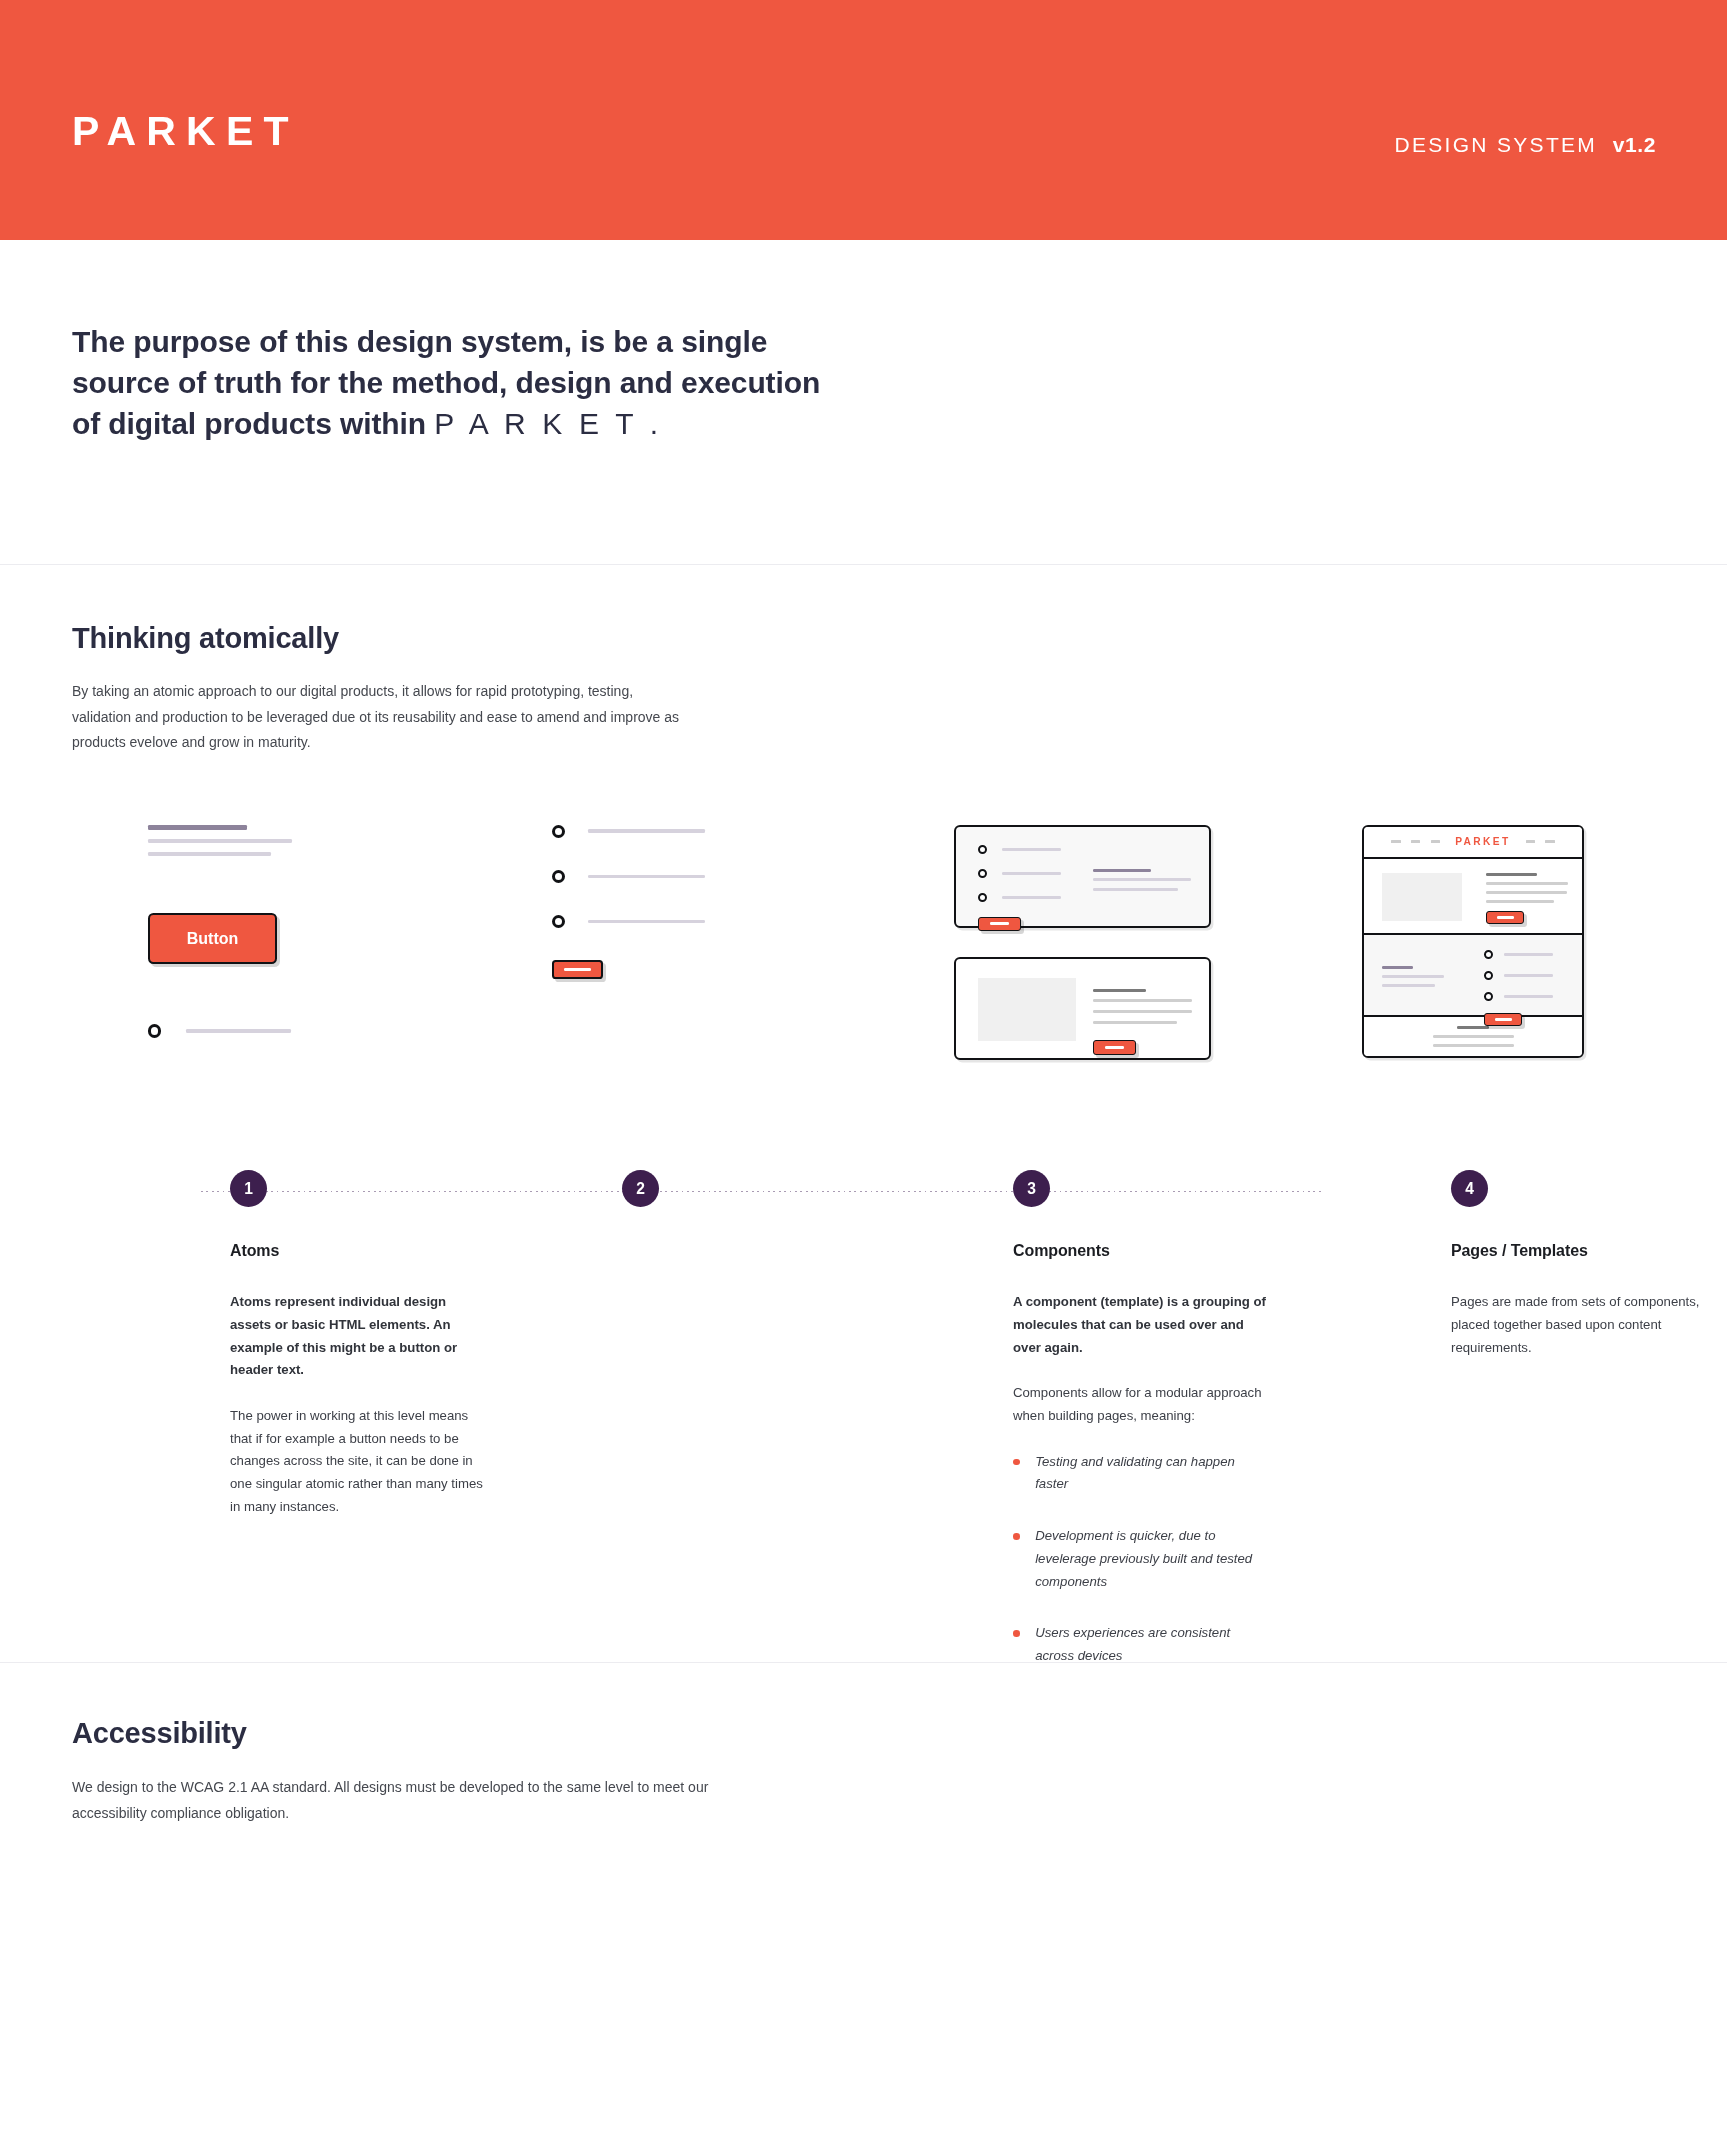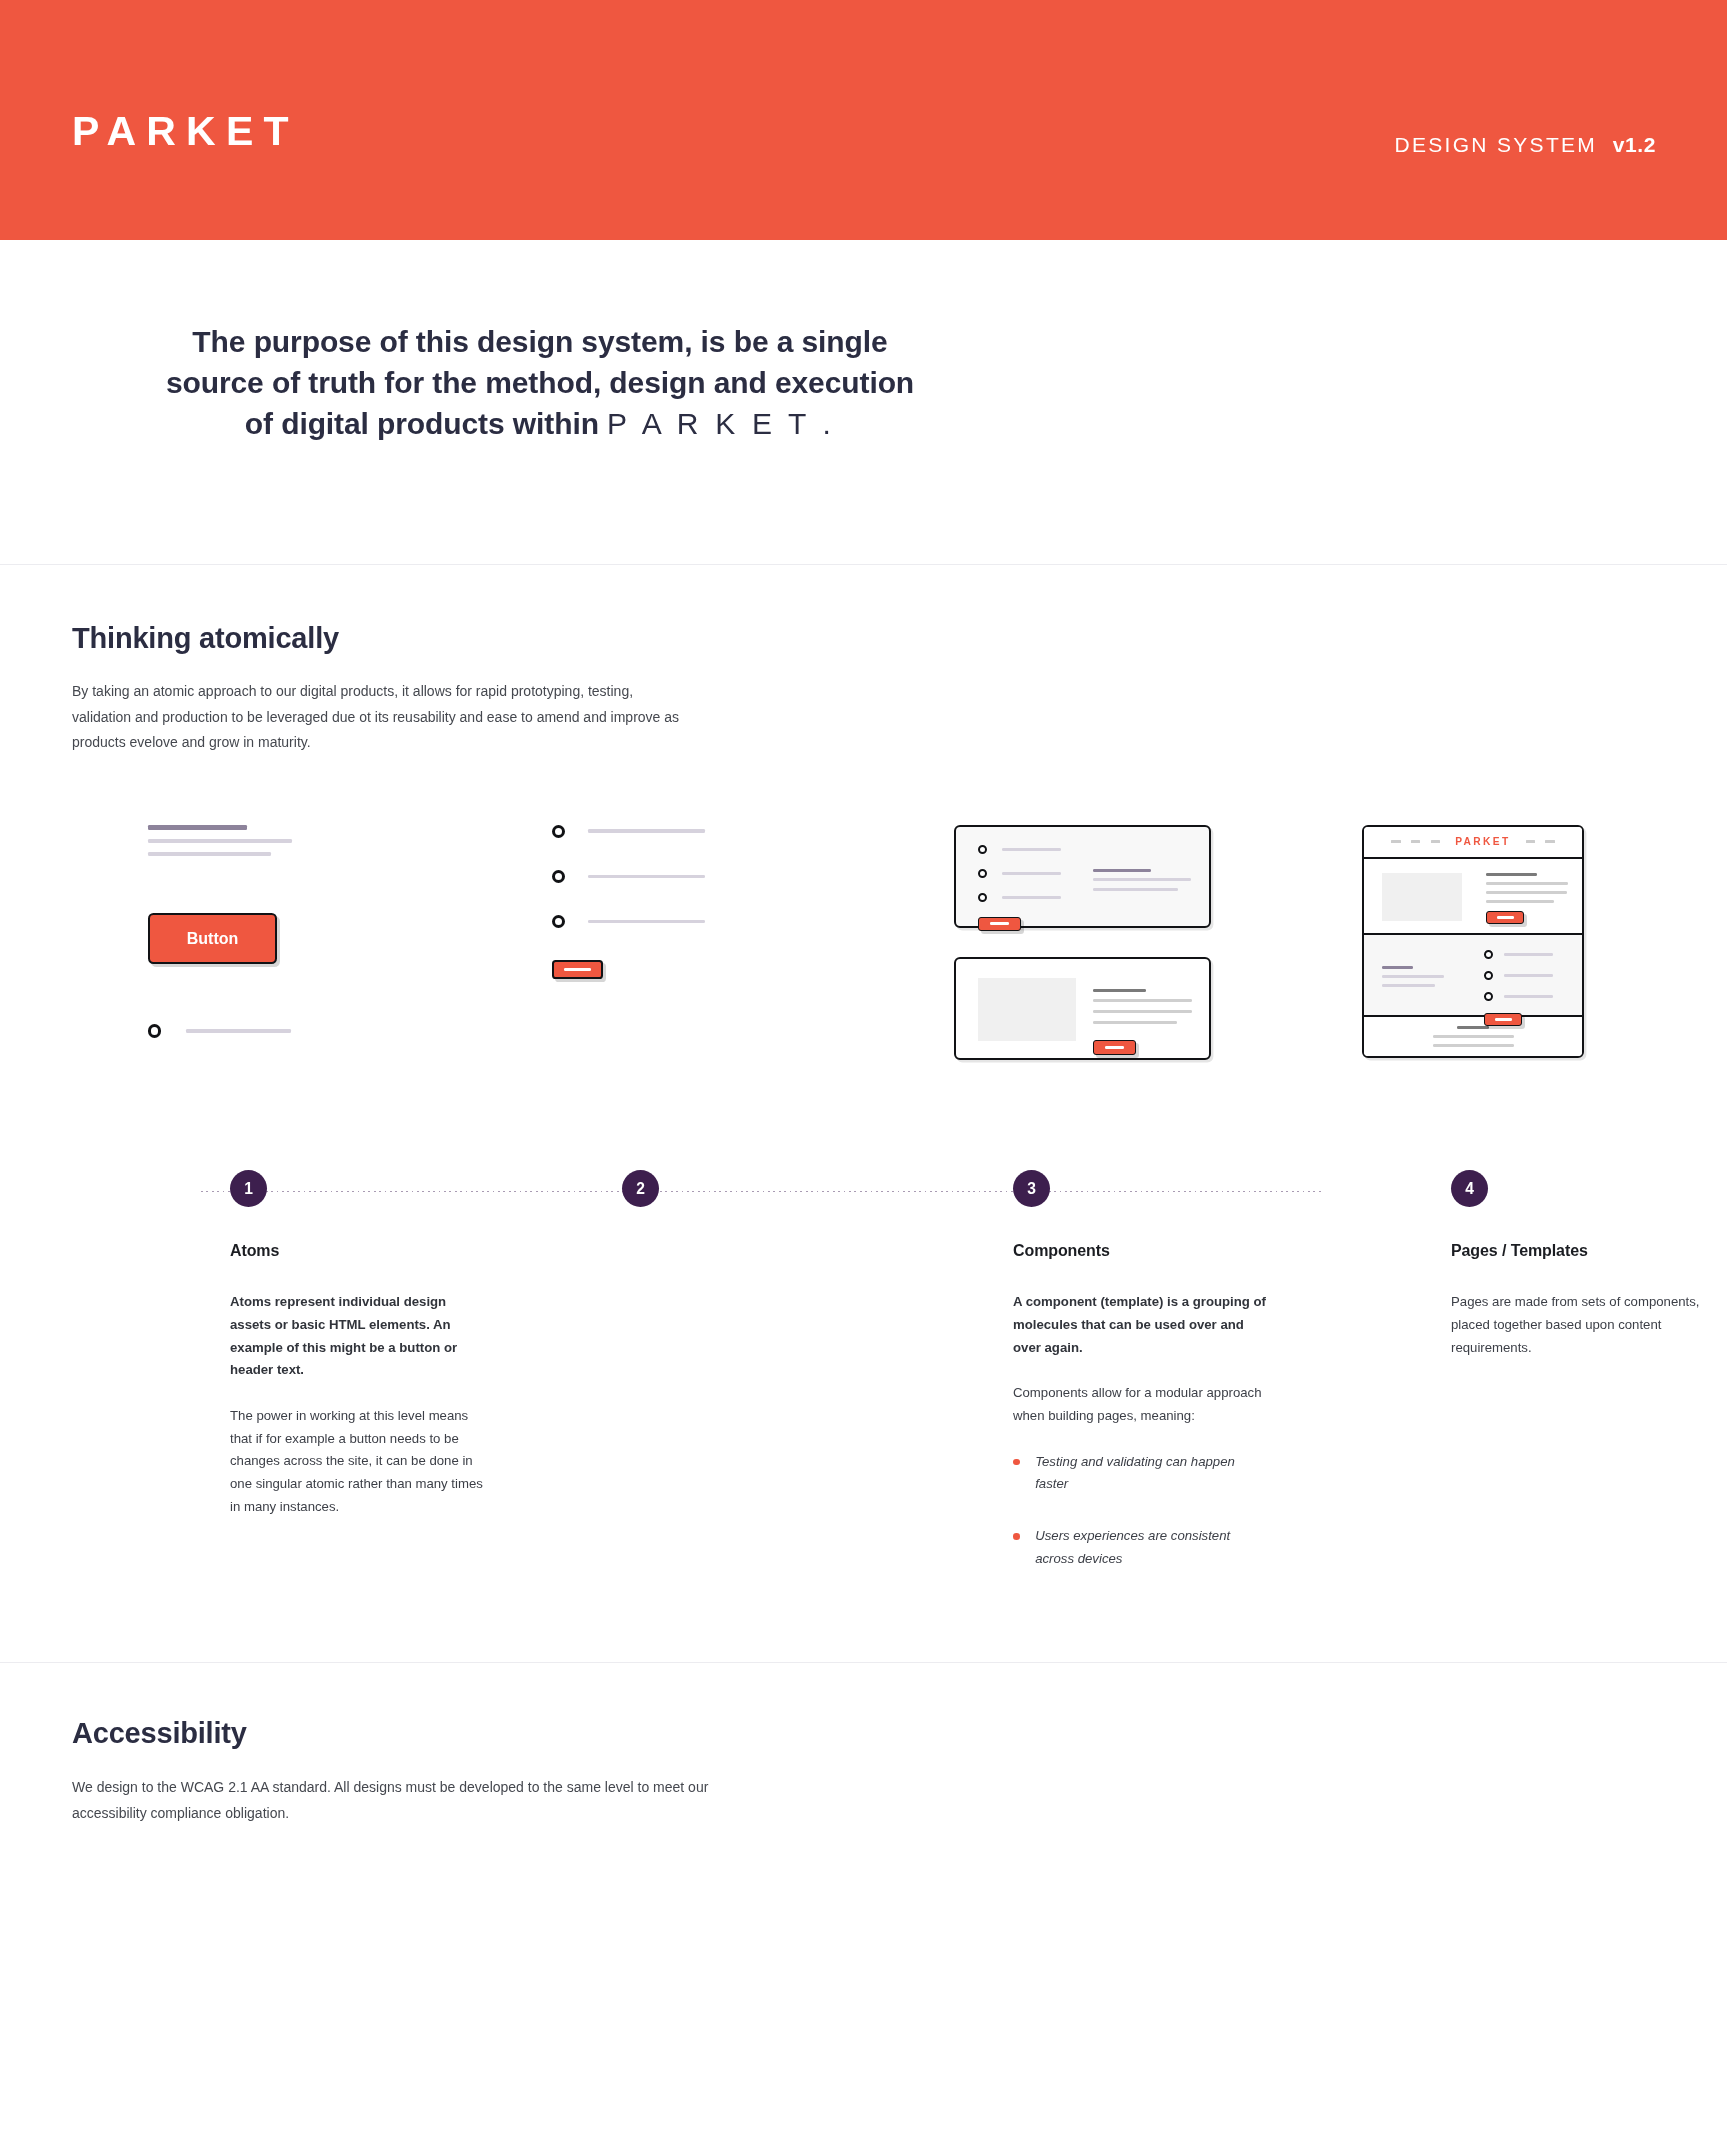--- a/index.html
+++ b/index.html
@@ -50,21 +50,20 @@
     font-size: 21px;
     font-weight: 700;
     letter-spacing: 0.6px;
   }
 
   
   .intro {
     position: relative;
     padding: 81px 72px 0 72px;
     height: 324px;
-    text-align: center;
   }
   .intro-text {
     font-size: 30px;
     line-height: 1.37;
     font-weight: 700;
     color: #2b2d42;
     max-width: 936px;
     letter-spacing: -0.1px;
   }
   .intro-brand {
@@ -469,20 +468,24 @@
       <div class="col-title">Components</div>
       <div class="col-p bold">A component (template) is a grouping of molecules that can be used over and over again.</div>
       <div class="col-p">Components allow for a modular approach when building pages, meaning:</div>
       <div class="bullets">
         <div class="bullet">
           <span class="bullet-dot"></span>
           <span class="bullet-text">Testing and validating can happen faster</span>
         </div>
         <div class="bullet">
           <span class="bullet-dot"></span>
+          <span class="bullet-text">Development is quicker, due to levelerage previously built and tested components</span>
+        </div>
+        <div class="bullet">
+          <span class="bullet-dot"></span>
           <span class="bullet-text">Users experiences are consistent across devices</span>
         </div>
       </div>
     </div>
 
     <div class="col col-4">
       <div class="col-title">Pages / Templates</div>
       <div class="col-p">Pages are made from sets of components, placed together based upon content requirements.</div>
     </div>
 

